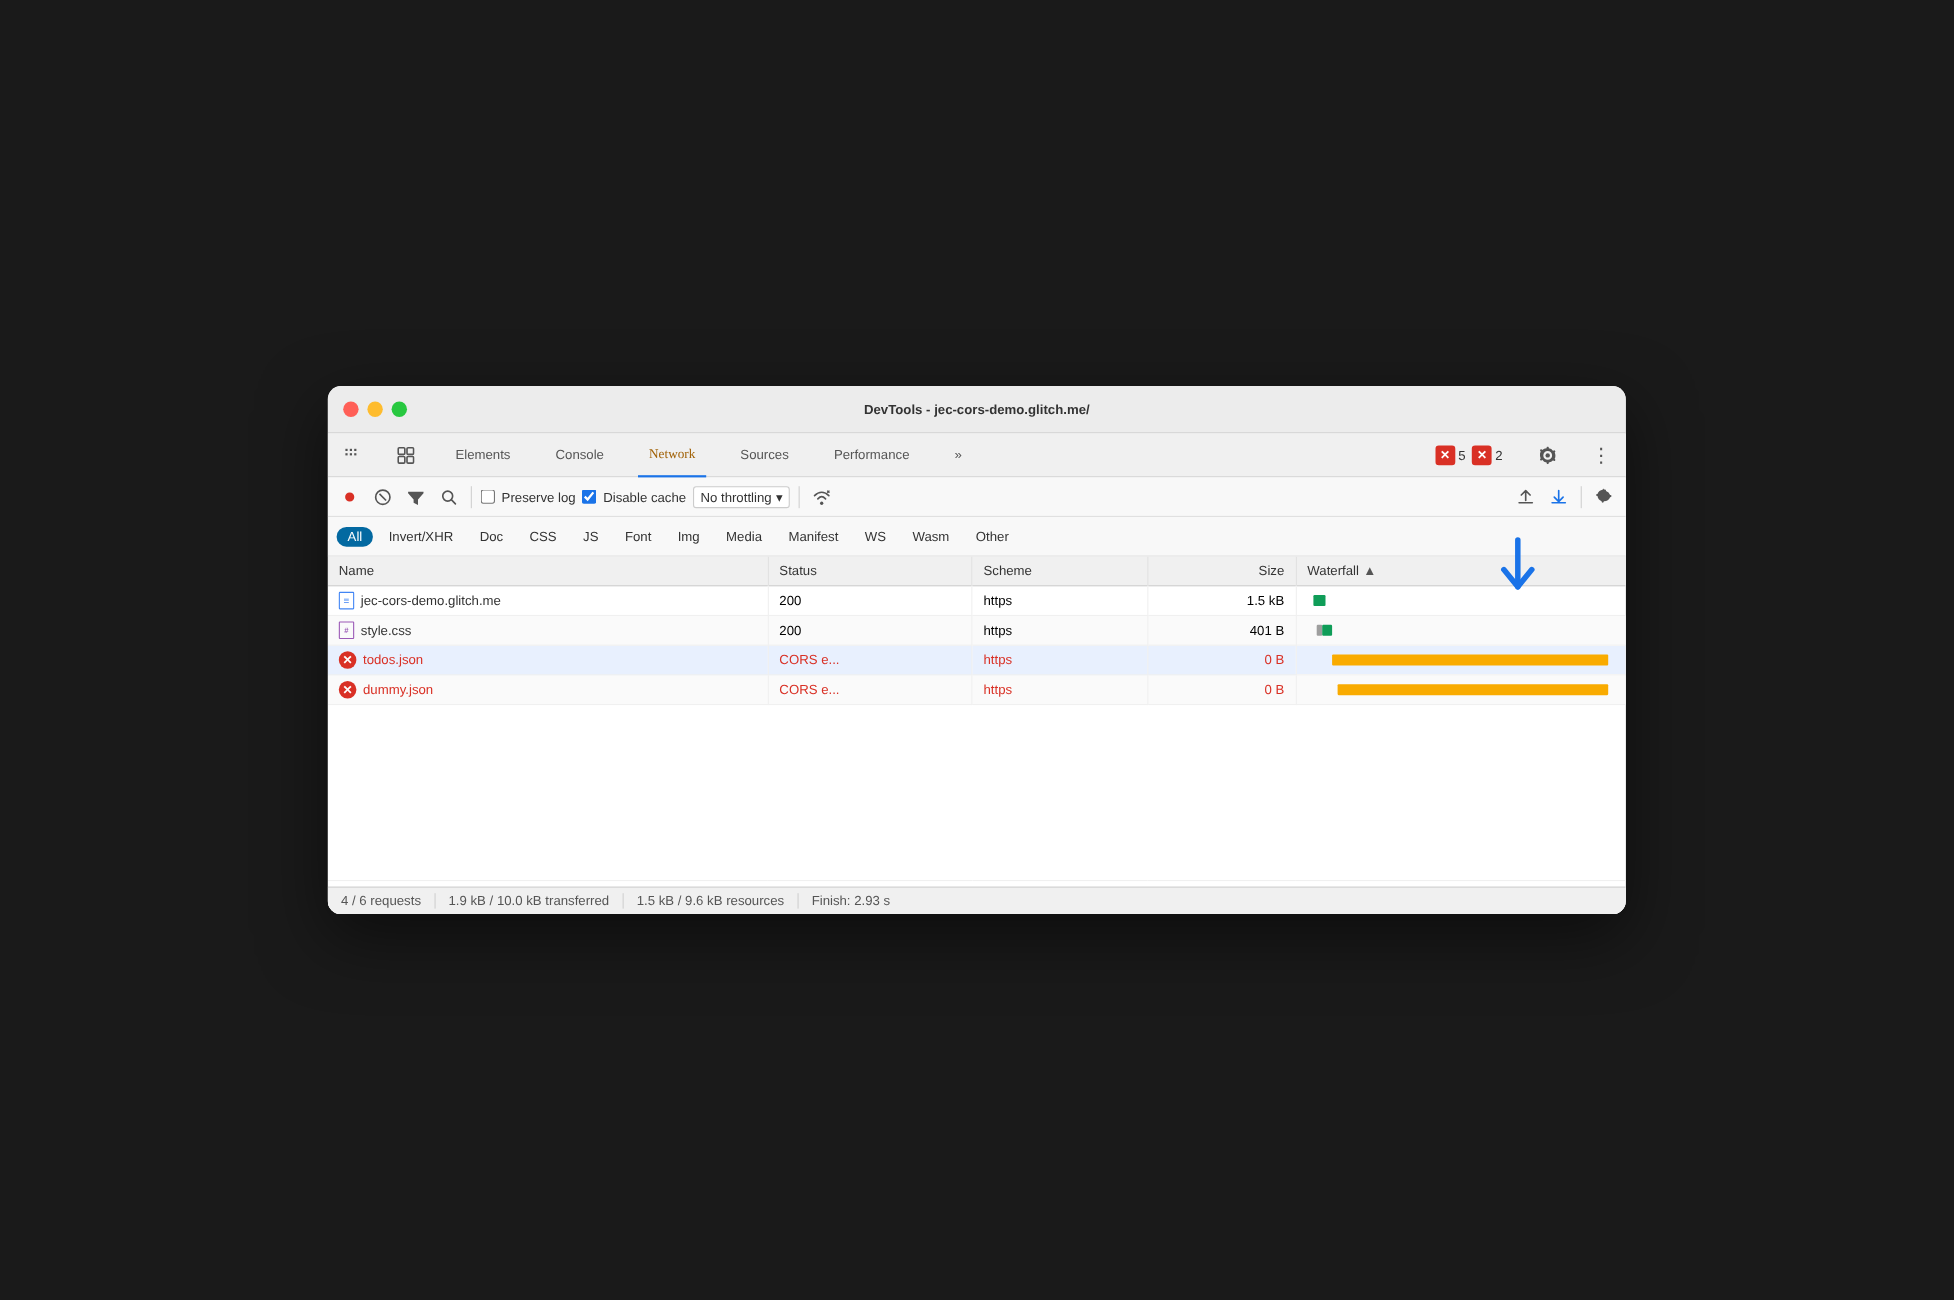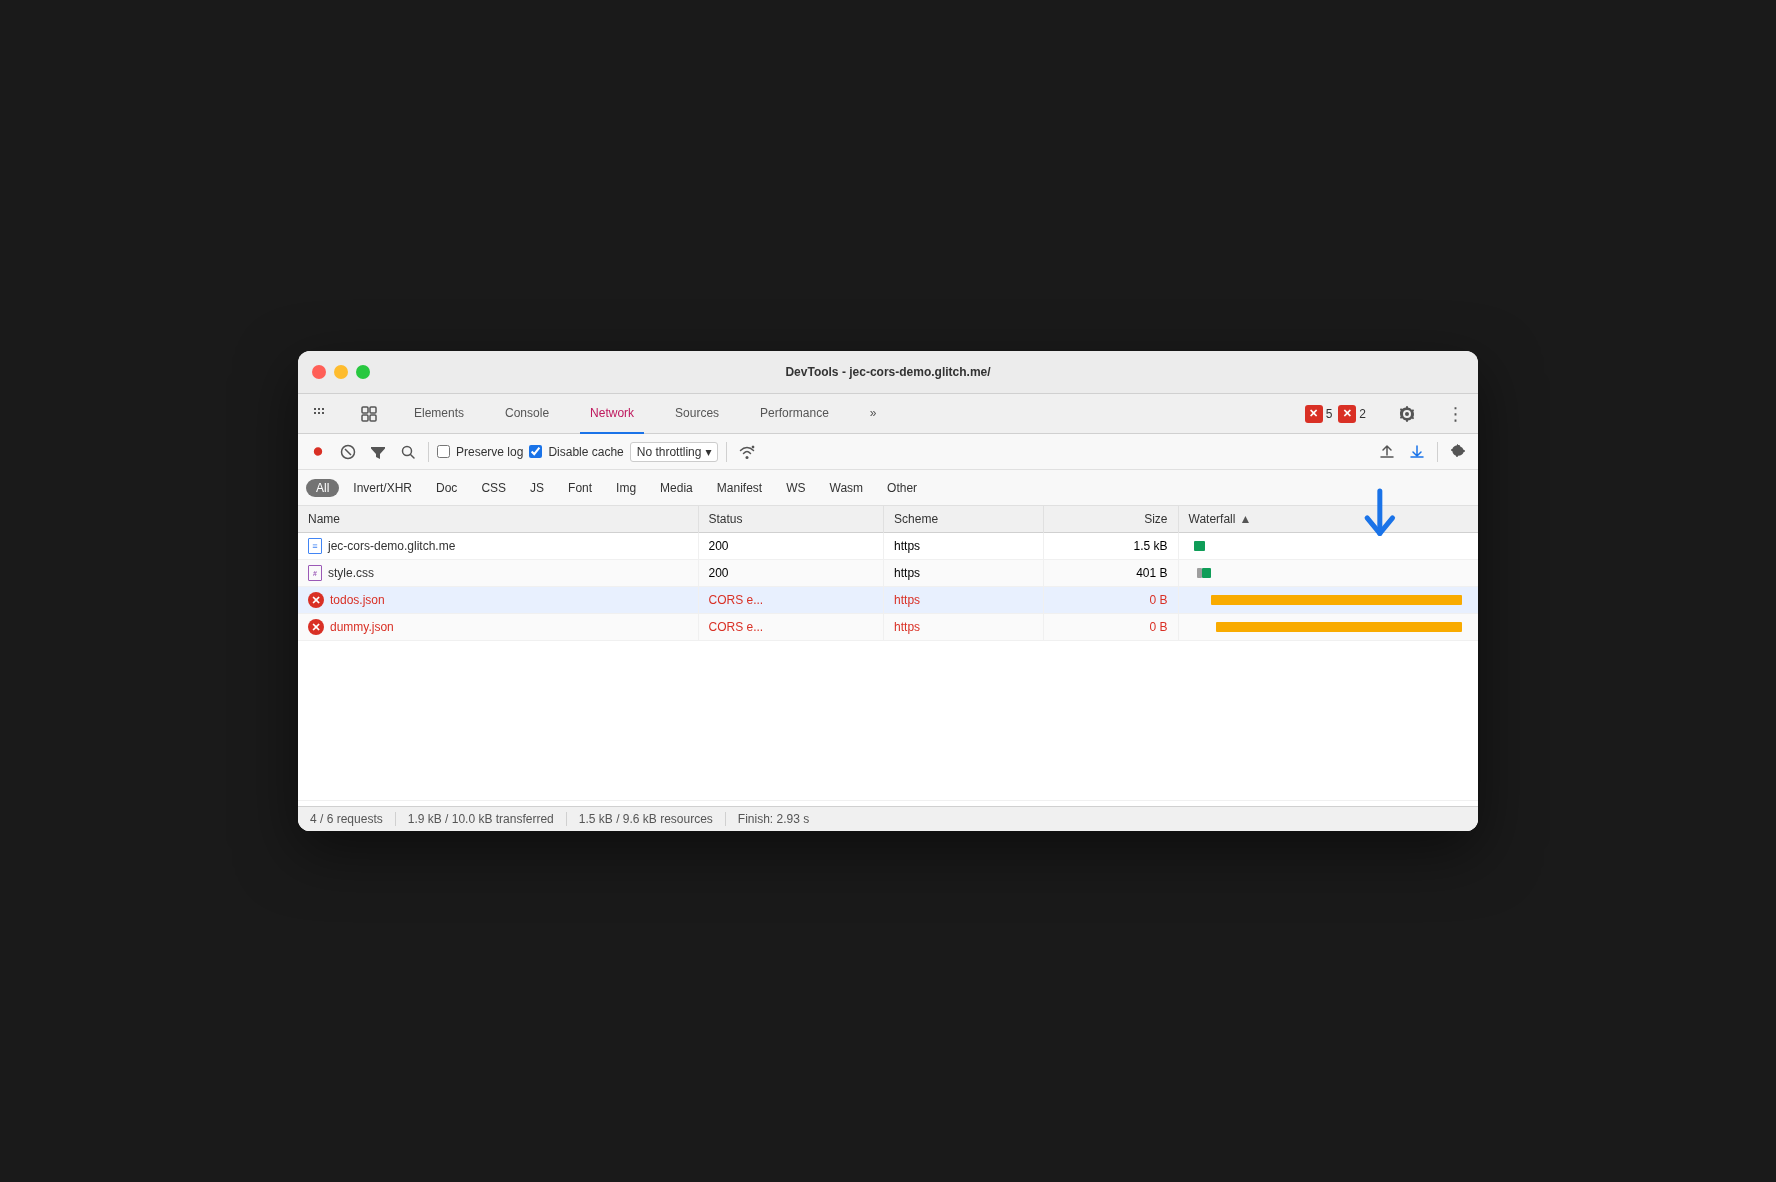--- a/index.html
+++ b/index.html
@@ -79,22 +79,23 @@
       font-size: 12px;
       color: #555;
       cursor: pointer;
       white-space: nowrap;
       height: 40px;
       display: flex;
       align-items: center;
       border-bottom: 2px solid transparent;
     }
     .nav-tab.active {
-      color: #be185d;
+      color: #a16207;
       border-bottom: 2px solid #1a73e8;
+      font-family: Liberation Serif, serif;
     }
     .nav-spacer { flex: 1; }
     .nav-badge-group {
       display: flex;
       align-items: center;
       gap: 6px;
     }
     .badge-red {
       background: #d93025;
       color: white;
@@ -205,21 +206,21 @@
     .filter-btn {
       padding: 2px 10px;
       font-size: 12px;
       border-radius: 10px;
       cursor: pointer;
       background: transparent;
       border: none;
       color: #333;
     }
     .filter-btn.active {
-      background: #737373;
+      background: #0369a1;
       color: white;
     }
     
     .blocked-row {
       display: flex;
       align-items: center;
       padding: 4px 8px;
       background: #f8f8f8;
       border-bottom: 1px solid #e0e0e0;
       gap: 16px;

